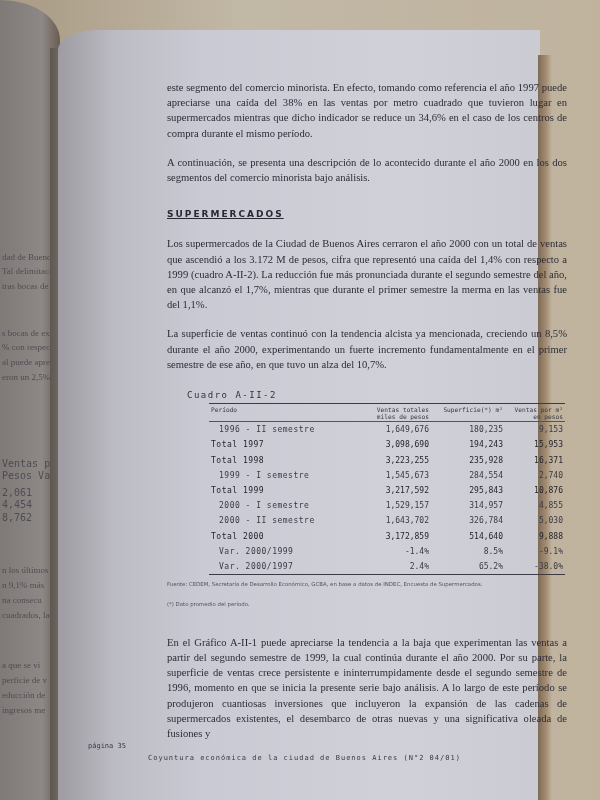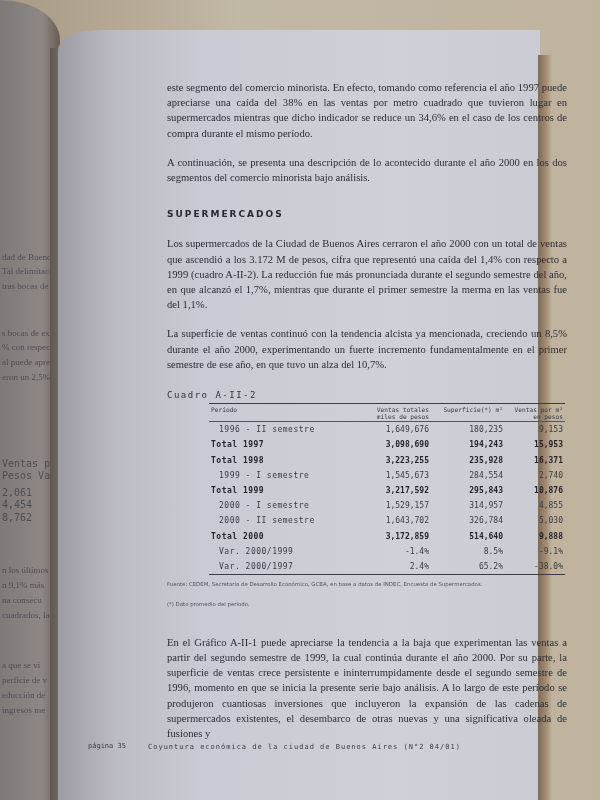--- a/index.html
+++ b/index.html
@@ -39,56 +39,56 @@
   }
   .content {
     position: absolute; left: 167px; top: 80px; width: 400px;
     color: #2d2c36;
     font-family: "Liberation Serif", serif;
     font-size: 10.6px; line-height: 15.2px;
   }
   .para { margin: 0 0 14px 0; text-align: justify; }
   .section-title {
     font-family: "DejaVu Sans", sans-serif; font-weight: bold;
-    font-size: 9px; letter-spacing: 2px; margin: 22px 0 14px 0; color: #2a2933;
+    font-size: 9px; letter-spacing: 2px; margin: 22px 0 14px 0; color: #2a2933; text-decoration: underline;
   }
   .cuadro-label {
     font-family: "DejaVu Sans Mono", monospace; font-size: 9px; letter-spacing: 1.5px;
-    margin-top: 16px; color: #333;
+    margin-top: 16px; color: #333; margin-left: 20px;
   }
   .cuadro-title {
     font-family: "DejaVu Sans", sans-serif; font-weight: bold; font-size: 8.6px;
     line-height: 11.5px; color: #2a2933; margin: 1px 0 6px 0;
   }
   table.data {
     width: 356px; border-collapse: collapse;
     font-family: "DejaVu Sans Mono", monospace; font-size: 8px; color: #3a3944; margin-left: 42px;
   }
   table.data thead tr:first-child th { border-top: 1.5px solid #3c3b45; }
   table.data th {
     font-weight: normal; font-size: 6.2px; line-height: 7px; text-align: right;
     padding: 2px 2px 1px 2px; border-bottom: 1px solid #55545e; vertical-align: top;
   }
   table.data th.period { text-align: left; }
   table.data td { padding: 0 2px; height: 10.4px; text-align: right; white-space: nowrap; }
   table.data td.period { text-align: left; padding-left: 10px; letter-spacing: 0.5px; }
-  table.data tr.total td { font-weight: bold; color: #25242c; }
+  table.data tr.total td { font-weight: normal; color: #25242c; }
   table.data tr.total td.period { padding-left: 2px; }
   table.data tbody tr:last-child td { border-bottom: 1.5px solid #3c3b45; }
   .source, .note {
     font-family: "DejaVu Sans", sans-serif; font-size: 5.4px; color: #55545e; margin-top: 2px;
   }
   .note { margin-top: 5px; }
   .after-table { margin-top: 22px; }
   .footer {
     position: absolute; top: 742px; left: 88px; width: 420px;
     font-family: "DejaVu Sans Mono", monospace; font-size: 7px; color: #3a3944;
   }
   .footer .page-num { position: absolute; left: 0; top: 0; }
-  .footer .journal { position: absolute; left: 60px; top: 1px; letter-spacing: 1px; text-align: center; }
+  .footer .journal { position: absolute; left: 60px; top: 12px; letter-spacing: 1px; text-align: center; }
 </style>
 </head>
 <body>
 
 <div class="table-surface"></div>
 
 <div class="left-page" id="left-page">
     <div class="frag" style="top: 252px;">dad de Buenos</div>
     <div class="frag" style="top: 266px;">Tal delimitación</div>
     <div class="frag" style="top: 281px;">tras bocas de c</div>

